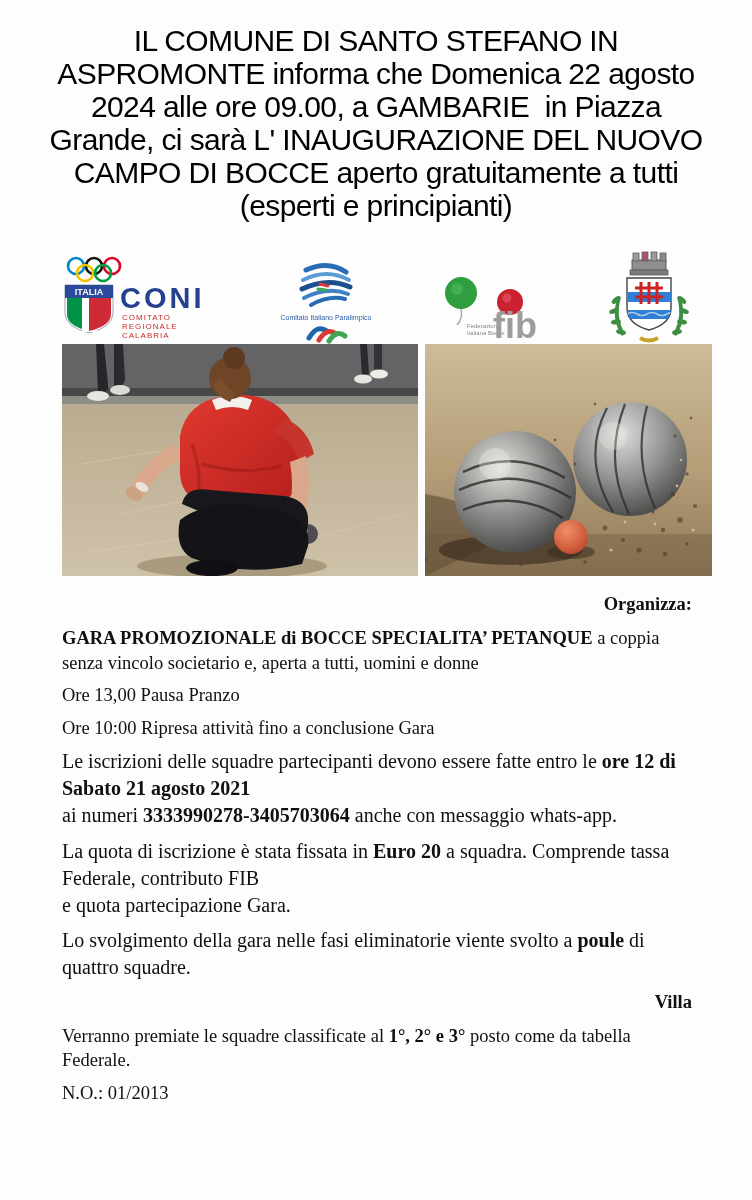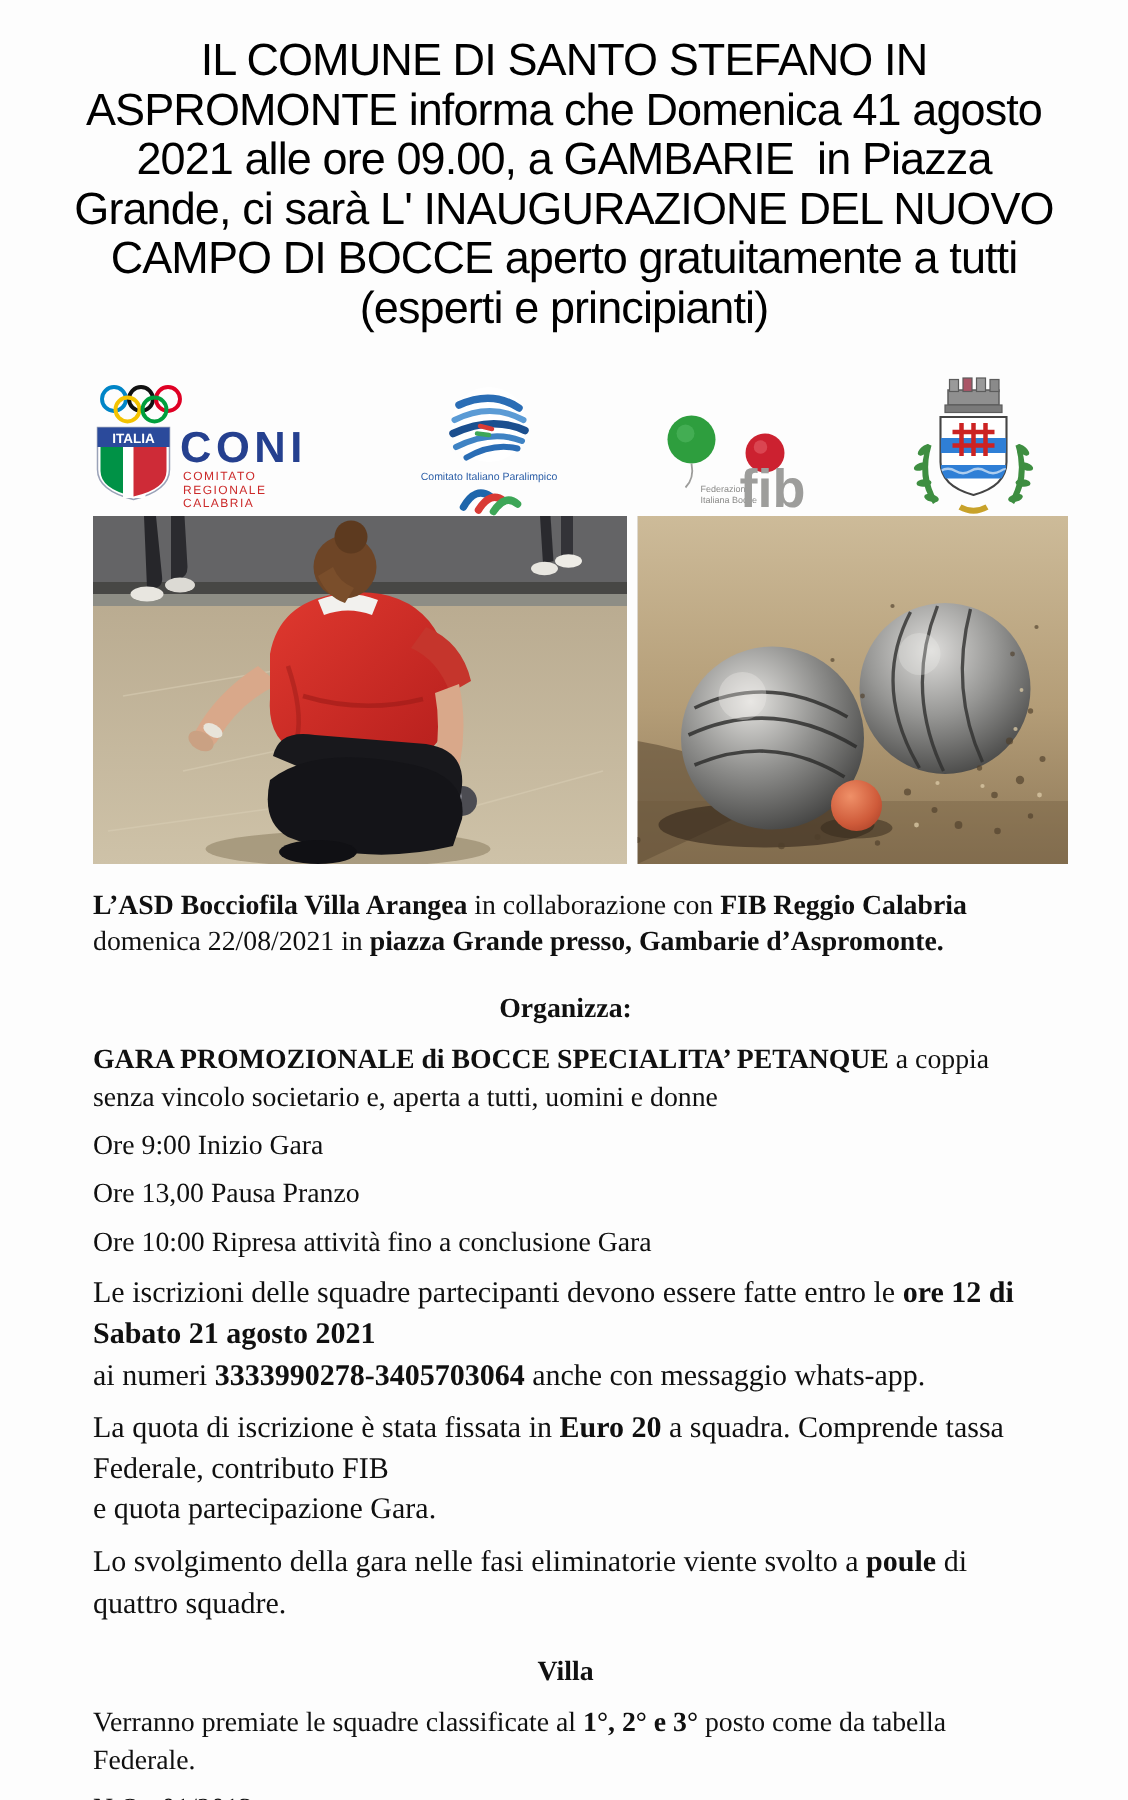--- a/index.html
+++ b/index.html
@@ -17,32 +17,32 @@
   }
   .logo-row {
     display:flex; justify-content:space-between; align-items:flex-start;
     margin:28px 56px 0 60px; height:92px;
   }
   .logo { display:block; }
   .photo-row { display:flex; gap:7px; margin:2px 40px 0 62px; }
   .photo { display:block; background:#ccc; }
   .doc { margin:16px 60px 0 62px; font-size:18.5px; line-height:1.32; }
   .doc p { margin-bottom:8px; }
-  .doc .hpad { margin-top:20px; margin-bottom:10px; }
+  .doc .hpad { margin-top:4px; margin-bottom:10px;text-align:right; }
   .center { text-align:center; }
   .bold { font-weight:bold; }
   .small { font-size:20px; line-height:1.36; }
   .ore { margin-bottom:6px; }
 </style>
 </head>
 <body>
 
 <div class="page">
 
-  <div class="header">IL COMUNE DI SANTO STEFANO IN ASPROMONTE informa che Domenica 41 agosto 2021 alle ore 09.00, a GAMBARIE  in Piazza Grande, ci sarà L' INAUGURAZIONE DEL NUOVO CAMPO DI BOCCE aperto gratuitamente a tutti (esperti e principianti)</div>
+  <div class="header">IL COMUNE DI SANTO STEFANO IN ASPROMONTE informa che Domenica 22 agosto 2024 alle ore 09.00, a GAMBARIE  in Piazza Grande, ci sarà L' INAUGURAZIONE DEL NUOVO CAMPO DI BOCCE aperto gratuitamente a tutti (esperti e principianti)</div>
 
   <div class="logo-row">
 
     <svg class="logo" width="160" height="86" viewBox="0 0 160 86" style="margin-top:4px">
       <g fill="none" stroke-width="2.6">
         <circle cx="16" cy="12" r="8" stroke="#0085c7"></circle>
         <circle cx="34" cy="12" r="8" stroke="#111111"></circle>
         <circle cx="52" cy="12" r="8" stroke="#df0024"></circle>
         <circle cx="25" cy="19" r="8" stroke="#f4c300"></circle>
         <circle cx="43" cy="19" r="8" stroke="#009f3d"></circle>
@@ -276,30 +276,27 @@
           <circle cx="268" cy="186" r="1.6"></circle>
         <circle cx="200" cy="178" r="1.4"></circle>
           <circle cx="186" cy="206" r="1.6"></circle>
           <circle cx="256" cy="116" r="1.3"></circle>
       </g>
     </svg>
   </div>
 
   <div class="doc">
 
-    <p><span class="bold">L’ASD Bocciofila Villa Arangea</span><span> in collaborazione con </span><span class="bold">FIB Reggio Calabria</span><br>
-    <span>domenica 22/08/2021 in </span><span class="bold">piazza Grande presso, Gambarie d’Aspromonte.</span></p>
 
     <p class="center bold hpad">Organizza:</p>
 
     <p><span class="bold">GARA PROMOZIONALE di BOCCE SPECIALITA’ PETANQUE</span><span> a coppia</span><br>
     <span>senza vincolo societario e, aperta a tutti, uomini e donne</span></p>
 
 
-    <p class="ore">Ore 9:00 Inizio Gara</p>
     <p class="ore">Ore 13,00 Pausa Pranzo</p>
     <p class="ore">Ore 10:00 Ripresa attività fino a conclusione Gara</p>
 
 
     <p class="small"><span>Le iscrizioni delle squadre partecipanti devono essere fatte entro le </span><span class="bold">ore 12 di Sabato 21 agosto 2021</span><br>
     <span>ai numeri </span><span class="bold">3333990278-3405703064</span><span> anche con messaggio whats-app.</span></p>
 
     <p class="small"><span>La quota di iscrizione è stata fissata in </span><span class="bold">Euro 20</span><span> a squadra. Comprende tassa Federale, contributo FIB</span><br>
     <span>e quota partecipazione Gara.</span></p>
 

